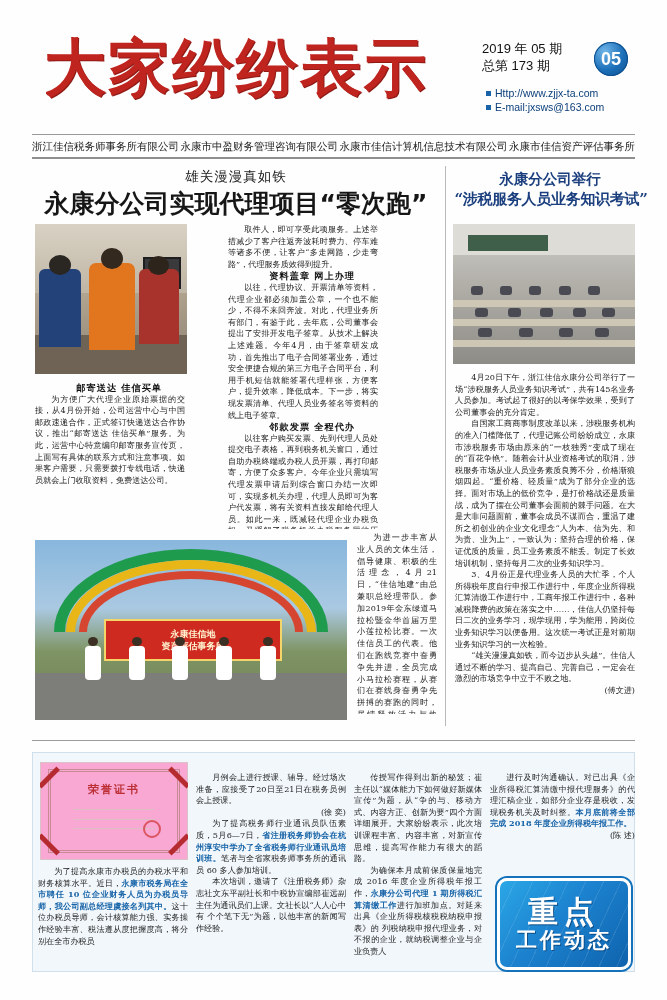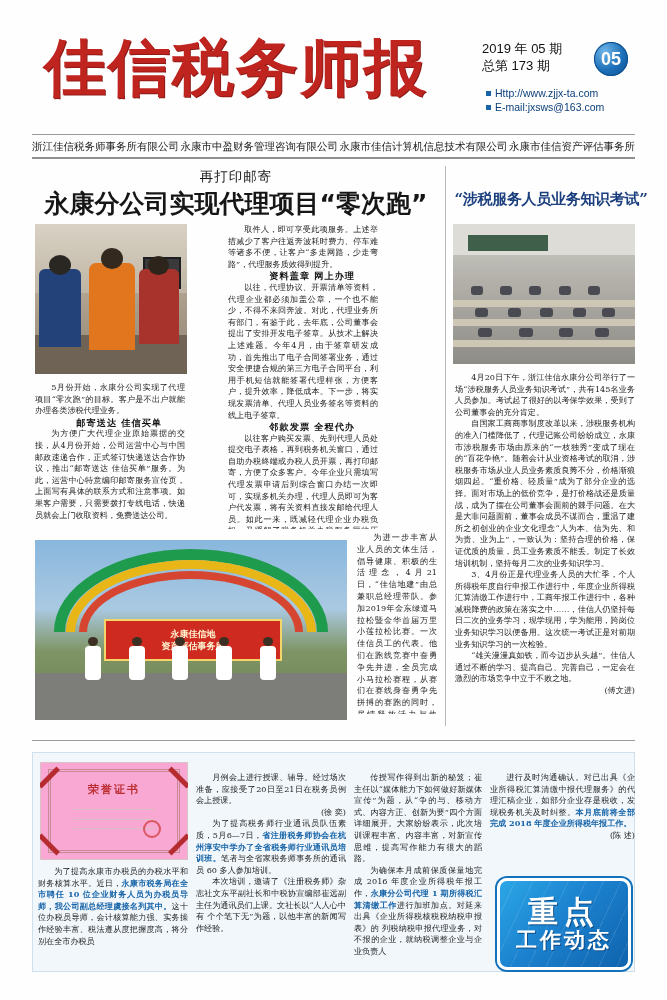--- a/index.html
+++ b/index.html
@@ -207,44 +207,45 @@
     position:absolute;left:32px;top:752px;width:603px;height:220px;
     background:#f2f7fb;border:1px solid #cfe0ec;box-sizing:border-box;
   }
 </style>
 </head>
 <body>
 
 <div class="page">
 
   <div class="masthead">
-    <div class="masthead-title">佳信税务师报</div>
+    <div class="masthead-title">大家纷纷表示</div>
     <div class="masthead-right">
       <div class="issue-line">2019 年 05 期</div>
       <div class="issue-line">总第 173 期</div>
     </div>
     <div class="issue-badge">05</div>
     <div class="contact">
       <div><span class="bullet"></span><span>Http://www.zjjx-ta.com</span></div>
       <div><span class="bullet"></span><span>E-mail:jxsws@163.com</span></div>
     </div>
   </div>
 
   <div class="rule-top"></div>
   <div class="firmbar">
     <span>浙江佳信税务师事务所有限公司</span>
     <span>永康市中盈财务管理咨询有限公司</span>
     <span>永康市佳信计算机信息技术有限公司</span>
     <span>永康市佳信资产评估事务所</span>
   </div>
   <div class="rule-bot"></div>
 
-  <div class="kicker">再打印邮寄</div>
+  <div class="kicker">雄关漫漫真如铁</div>
   <div class="headline-main">永康分公司实现代理项目“零次跑”</div>
 
+  <div class="headline-right-1">永康分公司举行</div>
   <div class="headline-right-2">“涉税服务人员业务知识考试”</div>
 
   <div class="vline" style="left:445px;top:166px;height:560px;"></div>
 
   <div class="photo photo-1">
     <div class="p1">
       <div class="wall"></div>
       <div class="desk"></div>
       <div class="pc"></div>
       <div class="pblue"></div>
@@ -271,21 +272,20 @@
       <div class="rowp" style="left:66%;top:60%;width:13px;"></div>
       <div class="rowp" style="left:82%;top:60%;width:13px;"></div>
       <div class="rowp" style="left:14%;top:74%;width:14px;"></div>
       <div class="rowp" style="left:36%;top:74%;width:14px;"></div>
       <div class="rowp" style="left:58%;top:74%;width:14px;"></div>
       <div class="rowp" style="left:78%;top:74%;width:14px;"></div>
     </div>
   </div>
 
   <div class="col" style="left:35px;top:382px;width:150px;height:152px;">
-    <p>5月份开始，永康分公司实现了代理项目“零次跑”的目标。客户是不出户就能办理各类涉税代理业务。</p>
     <p class="sub">邮寄送达 佳信买单</p>
     <p>为方便广大代理企业原始票据的交接，从4月份开始，公司运营中心与中国邮政速递合作，正式签订快递送达合作协议，推出“邮寄送达 佳信买单”服务。为此，运营中心特意编印邮寄服务宣传页，上面写有具体的联系方式和注意事项。如果客户需要，只需要拨打专线电话，快递员就会上门收取资料，免费送达公司。</p>
   </div>
 
   <div class="col" style="left:195px;top:224px;width:150px;height:305px;margin-left:33px;">
     <p>取件人，即可享受此项服务。上述举措减少了客户往返奔波耗时费力、停车难等诸多不便，让客户“多走网路，少走弯路”，代理服务质效得到提升。</p>
     <p class="sub">资料盖章 网上办理</p>
     <p>以往，代理协议、开票清单等资料，代理企业都必须加盖公章，一个也不能少，不得不来回奔波。对此，代理业务所有部门，有鉴于此，去年底，公司董事会提出了安排开发电子签章。从技术上解决上述难题。今年4月，由于签章研发成功，首先推出了电子合同签署业务，通过安全便捷合规的第三方电子合同平台，利用手机短信就能签署代理样张，方便客户，提升效率，降低成本。下一步，将实现发票清单、代理人员业务签名等资料的线上电子签章。</p>
     <p class="sub">邻款发票 全程代办</p>
     <p>以往客户购买发票、先到代理人员处提交电子表格，再到税务机关窗口，通过自助办税终端或办税人员开票，再打印邮寄，方便了众多客户。今年企业只需填写代理发票申请后到综合窗口办结一次即可，实现多机关办理，代理人员即可为客户代发票，将有关资料直接发邮给代理人员。如此一来，既减轻代理企业办税负担，又缓解了税务机关办税服务厅的压力。</p>

